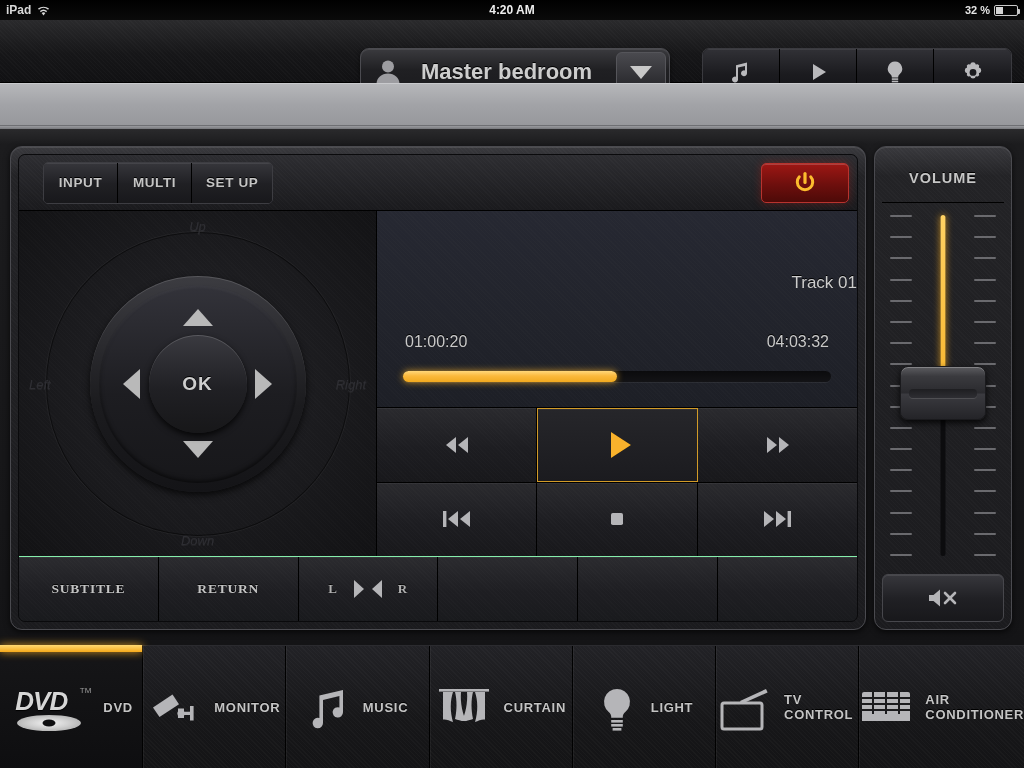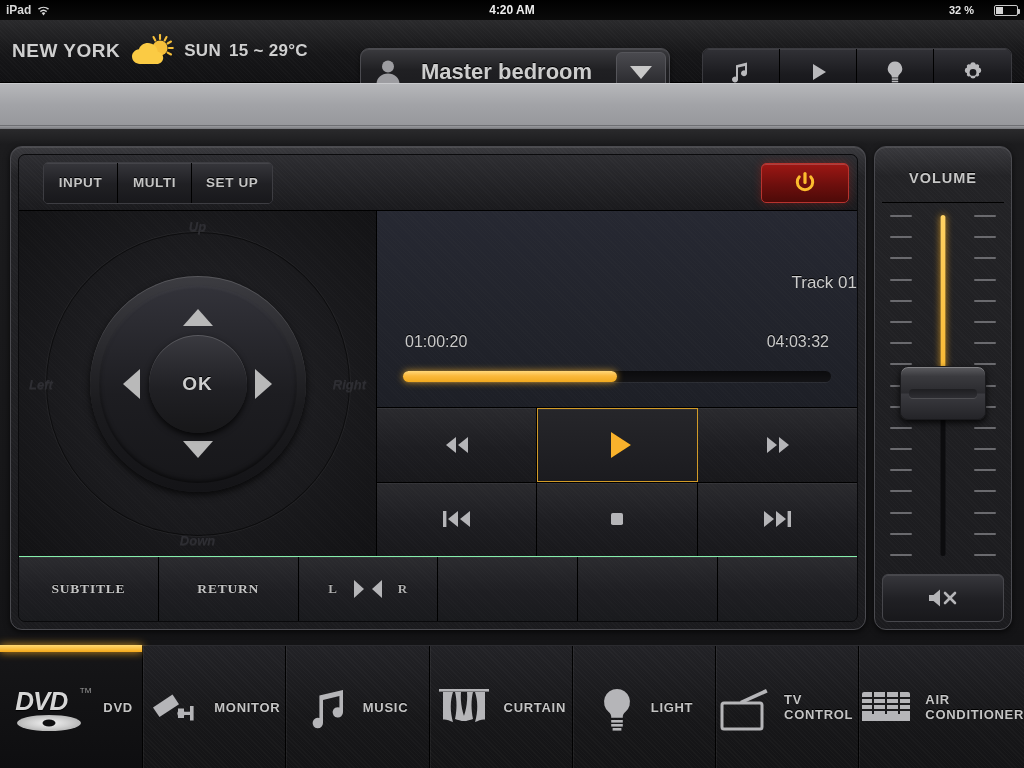--- a/index.html
+++ b/index.html
@@ -17,21 +17,21 @@
     background:linear-gradient(#000,#0a0a0a);
     color:#d8d8d8; font-size:12px; font-weight:bold;
     display:flex; align-items:center;
   }
   .sb-left{ display:flex; align-items:center; gap:6px; padding-left:6px; }
   .sb-center{
     position:absolute; left:0; right:0; text-align:center;
     font-size:12px; font-weight:bold; color:#efefef;
   }
   .sb-right{
-    position:absolute; right:6px; display:flex; align-items:center; gap:20px;
+    position:absolute; right:6px; display:flex; align-items:center; gap:4px;
     font-size:11px; font-weight:bold; color:#e6e6e6;
   }
   .wifi{ position:relative; width:13px; height:10px; }
   .batt{
     width:24px; height:11px; border:1px solid #c9c9c9; border-radius:2px;
     position:relative; display:inline-block;
   }
   .batt:after{
     content:""; position:absolute; right:-3px; top:3px; width:2px; height:5px;
     background:#c9c9c9; border-radius:0 1px 1px 0;
@@ -192,21 +192,21 @@
   .ok-btn{
     position:absolute; left:50%; top:50%; transform:translate(-50%,-50%);
     width:98px; height:98px; border-radius:50%;
     background:linear-gradient(#3a3a40,#202024 55%,#171719);
     box-shadow:0 3px 6px rgba(0,0,0,.8), 0 1px 0 rgba(255,255,255,.16) inset;
     display:flex; align-items:center; justify-content:center;
     color:#cfcfcf; font-size:19px; font-weight:bold; letter-spacing:1px;
     text-shadow:0 -1px 0 #000;
   }
   .dlabel{
-    position:absolute; color:#2e2e33; font-size:13px; font-style:italic; font-weight:bold;
+    position:absolute; color:#2e2e33; font-size:13px; font-style:italic; font-weight:normal;
     text-shadow:0 1px 0 rgba(255,255,255,.05);
   }
   .dlabel.up{ left:50%; top:8px; transform:translateX(-50%); }
   .dlabel.down{ left:50%; bottom:8px; transform:translateX(-50%); }
   .dlabel.left{ left:10px; top:50%; transform:translateY(-50%); }
   .dlabel.right{ right:10px; top:50%; transform:translateY(-50%); }
 
   .right-zone{ flex:1; display:flex; flex-direction:column; min-width:0; }
   .info-panel{
     flex:1; position:relative; min-height:0;
@@ -382,42 +382,20 @@
     <div class="sb-center">4:20 AM</div>
     <div class="sb-right">
       <span>32 %</span>
       <span class="batt">
           <i></i>
         </span>
     </div>
   </div>
 
   <div class="header">
-    <div class="weather">
-      <span class="city">NEW YORK</span>
-      <span class="wx-icon">
-        <svg width="44" height="34" viewBox="0 0 44 34">
-          <g fill="#f6bf3a">
-            <g stroke="#f6bf3a" stroke-width="2.1" stroke-linecap="round">
-              <line x1="30" y1="1" x2="30" y2="5"></line>
-              <line x1="36.5" y1="3" x2="34.7" y2="6.5"></line>
-              <line x1="41" y1="7.5" x2="37.6" y2="9.5"></line>
-              <line x1="42.8" y1="14" x2="38.9" y2="14"></line>
-              <line x1="41" y1="20.5" x2="37.6" y2="18.6"></line>
-              <line x1="23.5" y1="3" x2="25.3" y2="6.5"></line>
-            </g>
-            <circle cx="30" cy="14" r="7.6"></circle>
-          </g>
-          <path d="M10 30c-4.4 0-8-3.3-8-7.4 0-3.8 3-6.9 6.9-7.3C10 11.6 13.6 9 17.9 9c5.2 0 9.5 3.8 9.9 8.7 3.1.5 5.4 3 5.4 6 0 3.4-2.9 6.3-6.5 6.3z" fill="#fbcb44"></path>
-        </svg>
-      </span>
-      <span class="wx-temp">
-        <span class="day">SUN</span><span>15 ~ 29°C</span>
-      </span>
-    </div>
 
     <div class="room-select">
       <span class="person-icon">
         <svg width="30" height="30" viewBox="0 0 30 30">
           <circle cx="15" cy="9.5" r="6" fill="#9d9da1"></circle>
           <path d="M3.5 27c0-6.2 5.1-10.5 11.5-10.5S26.5 20.8 26.5 27z" fill="#9d9da1"></path>
         </svg>
       </span>
       <span class="room-name">Master bedroom</span>
       <span class="room-caret">

